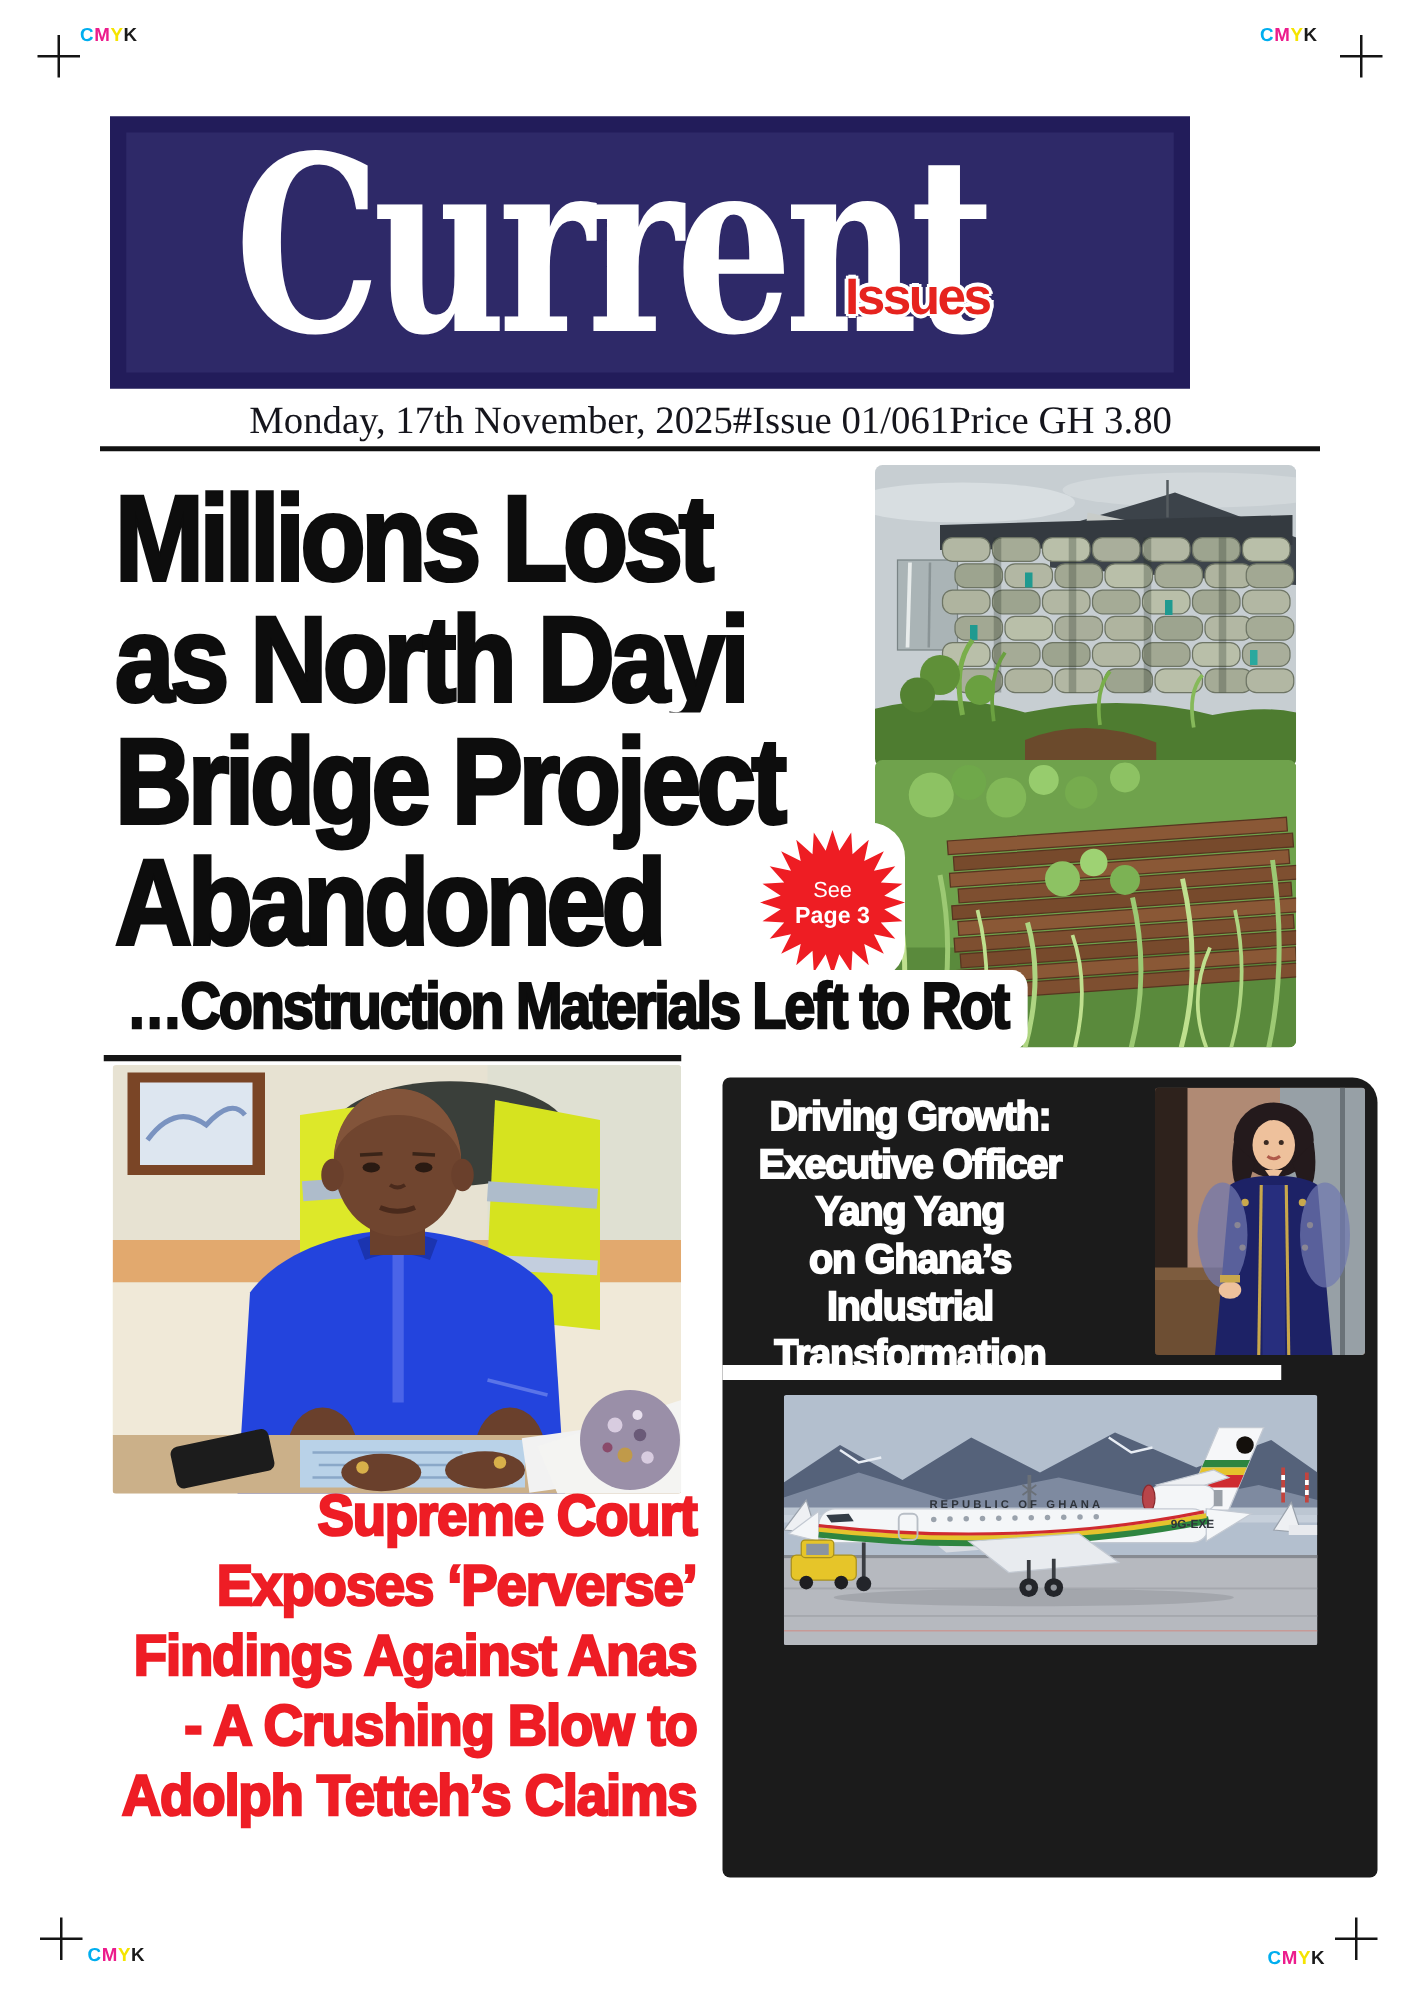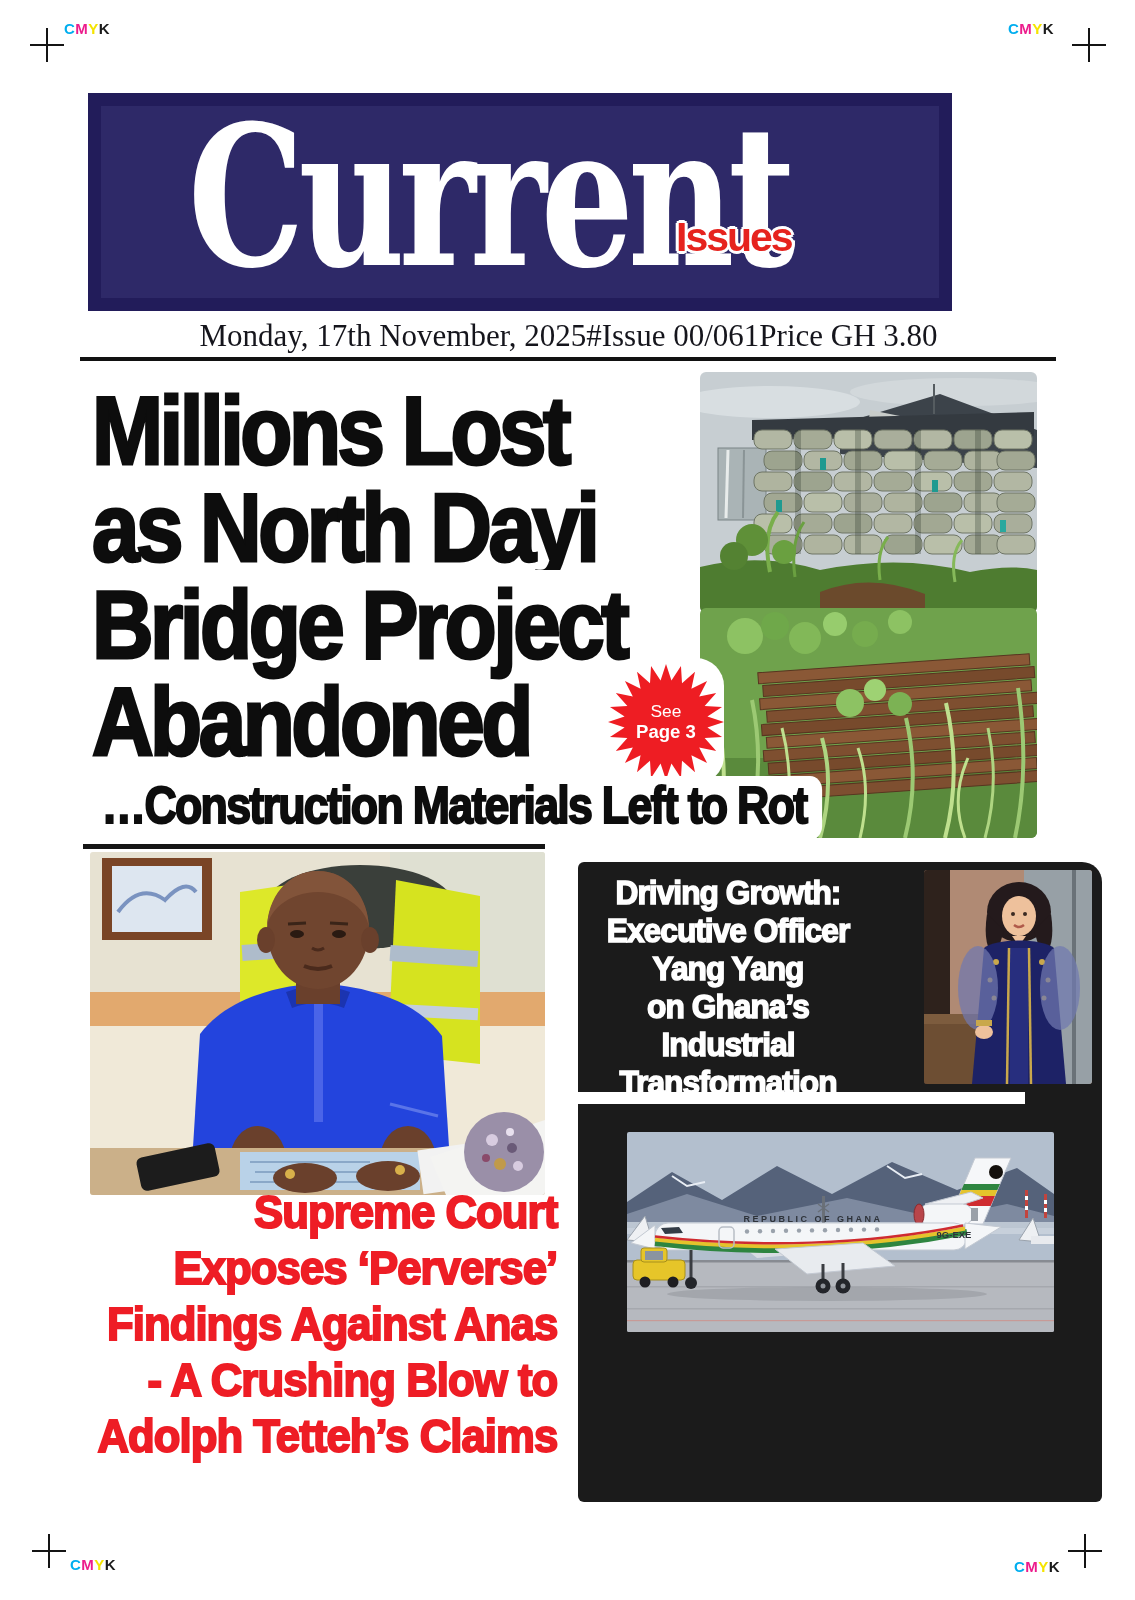--- a/index.html
+++ b/index.html
@@ -63,21 +63,21 @@
     border-radius:6px 20px 6px 6px;z-index:1;}
   .growth-section{position:relative;height:230px;}
   .growth-headline{position:absolute;left:4px;top:12px;width:292px;text-align:center;}
   .growth-line{
     display:block;font-weight:bold;font-size:33px;line-height:38px;color:#fff;letter-spacing:-1px;
     -webkit-text-stroke:1.5px #fff;paint-order:stroke fill;transform:scaleX(.96);transform-origin:center top;white-space:nowrap;
   }
   .photo-executive{position:absolute;right:10px;top:8px;width:168px;height:214px;border-radius:3px;overflow:hidden;}
   .panel-separator{width:447px;height:12px;background:#ffffff;}
   .jet-section{position:relative;padding-top:12px;}
-  .photo-jet{width:427px;height:200px;margin:16px auto;border-radius:2px;overflow:hidden;}
+  .photo-jet{width:427px;height:200px;margin:0 auto;border-radius:2px;overflow:hidden;}
   .jet-headline{margin-top:8px;text-align:center;}
   .jet-line{
     display:block;font-weight:bold;font-size:36px;line-height:44px;color:#fff;letter-spacing:-1.5px;
     -webkit-text-stroke:1.5px #fff;paint-order:stroke fill;transform:scaleX(.94);transform-origin:center top;white-space:nowrap;
   }
 </style>
 </head>
 <body>
 
 <div class="cross" style="left:30px;top:28px"></div>
@@ -93,21 +93,21 @@
 <div class="cross" style="left:1068px;top:1534px"></div>
 
 <div class="masthead">
   <div class="masthead-inner"></div>
   <div class="masthead-title">Current</div>
   <div class="masthead-subtitle">Issues</div>
 </div>
 
 <div class="dateline">
   <span>Monday, 17th November, 2025</span>
-  <span>#Issue 00/061</span>
+  <span>#Issue 01/061</span>
   <span>Price GH 3.80</span>
 </div>
 <div class="dateline-rule"></div>
 
 <div class="photo" style="left:700px;top:372px;width:337px;height:241px;">
   <svg width="337" height="241" viewBox="0 0 337 241" xmlns="http://www.w3.org/2000/svg">
     <defs>
         <rect id="bag" width="38" height="19" rx="8" stroke="#6e7565" stroke-width="1"></rect>
       </defs>
     <rect width="337" height="241" fill="#c7ced2"></rect>

